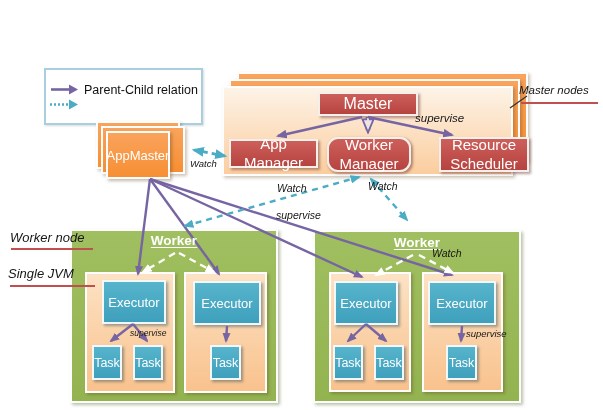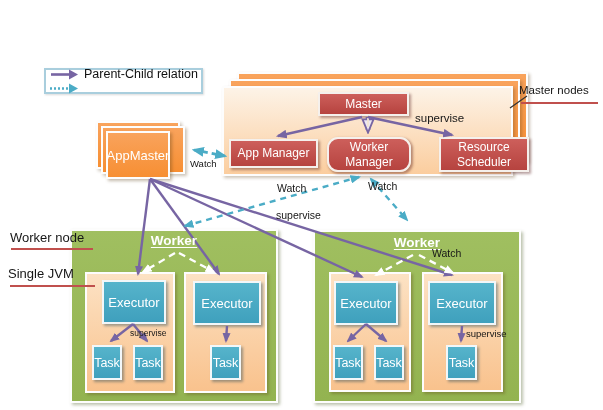--- a/index.html
+++ b/index.html
@@ -7,21 +7,21 @@
     position:relative;width:603px;height:410px;background:#ffffff;overflow:hidden;
     font-family:"Liberation Sans",sans-serif;color:#1a1a1a;
   }
   .abs{position:absolute;}
   .title{
     left:170px;top:16px;width:350px;text-align:center;
     font-size:29px;color:#111;letter-spacing:0px;
   }
   
   .legend{
-    left:44px;top:68px;width:159px;height:26px;background:#fff;
+    left:44px;top:68px;width:159px;height:57px;background:#fff;
     border:2px solid #a9cedd;box-shadow:1px 1px 2px rgba(0,0,0,.15);
     display:flex;flex-direction:column;justify-content:center;gap:1px;padding-left:2px;box-sizing:border-box;
   }
   .legend-row{display:flex;align-items:center;gap:4px;font-size:12.5px;color:#111;}
   
   .orange-box{
     background:linear-gradient(180deg,#f9a35c 0%,#f78f33 100%);
     border:2px solid #fdfdfd;box-shadow:2px 2px 3px rgba(90,60,20,.35);
     color:#fff;display:flex;align-items:center;justify-content:center;box-sizing:border-box;
   }
@@ -30,40 +30,40 @@
     border:2px solid #fdfdfd;box-shadow:2px 2px 3px rgba(90,60,20,.3);box-sizing:border-box;
   }
   .master-big{
     background:linear-gradient(180deg,#fdf3e7 0%,#fbcd9e 100%);
     border:2px solid #fdfdfd;box-shadow:2px 2px 3px rgba(90,60,20,.3);box-sizing:border-box;
   }
   .red-box{
     background:linear-gradient(180deg,#cd5f5b 0%,#b6433f 100%);
     border:2px solid #f5f0ec;box-shadow:1.5px 1.5px 2.5px rgba(80,20,20,.4);
     color:#fff;display:flex;align-items:center;justify-content:center;text-align:center;
-    font-size:12px;line-height:1.25;box-sizing:border-box;
+    font-size:15px;line-height:1.25;box-sizing:border-box;
   }
   .green-box{
     background:linear-gradient(180deg,#a0bf60 0%,#93b350 100%);
     border:2px solid #fdfdfd;box-shadow:2px 2px 3px rgba(60,80,20,.35);box-sizing:border-box;
   }
   .jvm-box{
     background:linear-gradient(180deg,#fce2c4 0%,#f9c28d 100%);
     border:2px solid #fdfdfd;box-shadow:1.5px 1.5px 2.5px rgba(90,60,20,.3);box-sizing:border-box;
   }
   .cyan-box{
     background:linear-gradient(180deg,#56b4cb 0%,#3fa0bd 100%);
     border:2px solid #f2f7f9;box-shadow:1.5px 1.5px 2.5px rgba(20,60,80,.4);
     color:#fff;display:flex;align-items:center;justify-content:center;box-sizing:border-box;
   }
   .worker-title{
     color:#fff;font-weight:bold;font-size:13.5px;text-align:center;
     text-decoration:underline;text-underline-offset:2px;z-index:45;
   }
-  .lbl{z-index:46;white-space:nowrap;color:#161616;}
+  .lbl{z-index:46;white-space:nowrap;color:#161616;font-style:italic;}
   #overlay{position:absolute;left:0;top:0;width:603px;height:410px;z-index:40;pointer-events:none;}
 </style>
 </head>
 <body>
 
 <div id="stage">
 
 
   <div class="abs legend">
     <div class="legend-row">
@@ -78,21 +78,21 @@
         <line x1="2" y1="6.5" x2="22" y2="6.5" stroke="#4bacc6" stroke-width="2.4" stroke-dasharray="2 2"></line>
         <polygon points="21,1.5 30,6.5 21,11.5" fill="#4bacc6"></polygon>
       </svg>
     </div>
   </div>
 
   <div class="abs stack-layer" style="left:237px;top:72px;width:291px;height:90px;"></div>
   <div class="abs stack-layer" style="left:229px;top:79px;width:291px;height:90px;"></div>
   <div class="abs master-big" style="left:222px;top:86px;width:291px;height:90px;"></div>
 
-  <div class="abs red-box" style="left:318px;top:92px;width:91px;height:24px;font-size:12px;">
+  <div class="abs red-box" style="left:318px;top:92px;width:100px;height:24px;font-size:16px;">
     <span>Master</span>
   </div>
   <div class="abs red-box" style="left:229px;top:139px;width:89px;height:29px;">
     <span>App Manager</span>
   </div>
   <div class="abs red-box" style="left:327px;top:137px;width:84px;height:35px;border-radius:11px;">
     <span>Worker Manager</span>
   </div>
   <div class="abs red-box" style="left:439px;top:137px;width:90px;height:35px;">
     <span>Resource Scheduler</span>

